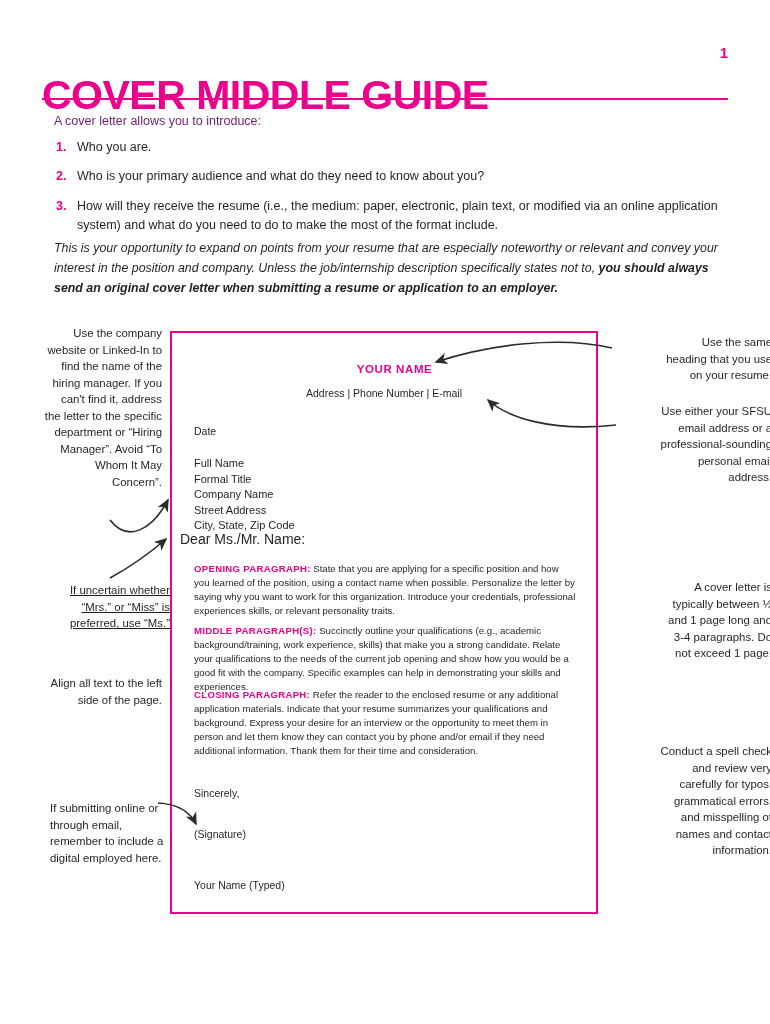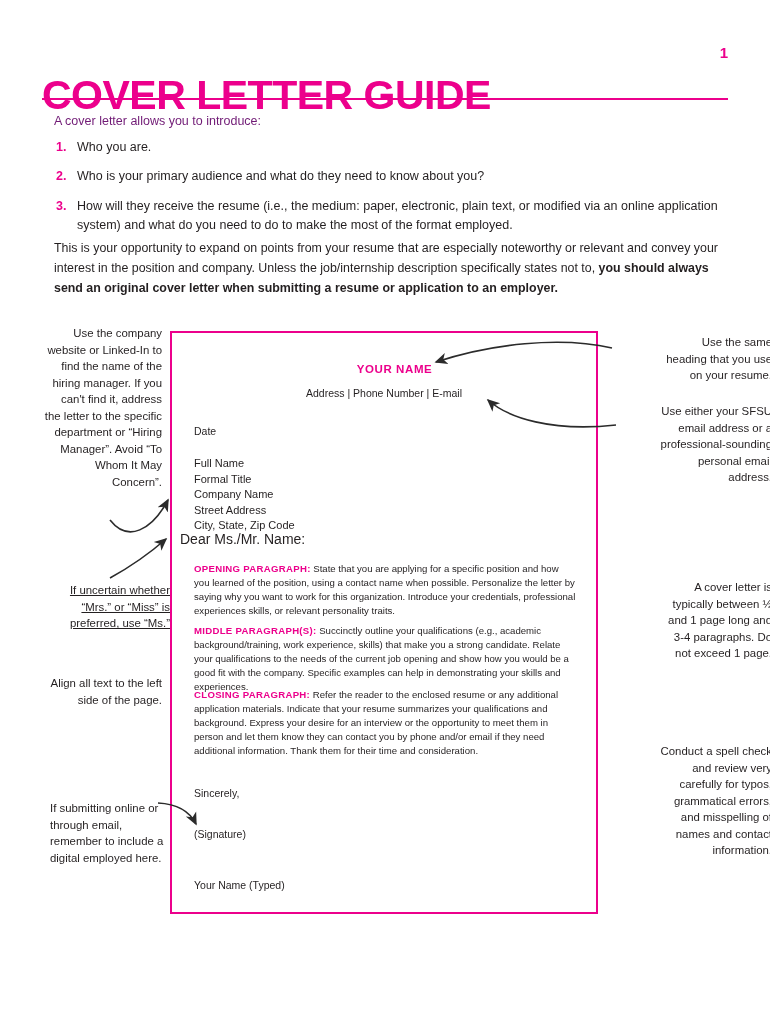--- a/index.html
+++ b/index.html
@@ -77,20 +77,21 @@
     color: #ec008c;
     font-weight: bold;
   }
 
   #intro-note {
     position: absolute;
     left: 54px;
     top: 238px;
     width: 680px;
     font-size: 12.4px;
+    font-style: italic;
     line-height: 1.62;
     color: #231f20;
   }
   #intro-note b { font-weight: bold; }
 
   
   #letter-box {
     position: absolute;
     left: 170px;
     top: 331px;
@@ -201,37 +202,37 @@
     left: 0; top: 0;
     width: 770px;
     height: 1024px;
     pointer-events: none;
   }
 </style>
 </head>
 <body>
 
 <div id="page-number">1</div>
-<h1 id="doc-title">COVER LETTER GUIDE</h1>
+<h1 id="doc-title">COVER MIDDLE GUIDE</h1>
 <div id="title-rule"></div>
 
 <div id="intro-lead">A cover letter allows you to introduce:</div>
 
 <ul id="intro-list">
   <li>
     <span class="num">1.</span>
     <span>Who you are.</span>
   </li>
   <li>
     <span class="num">2.</span>
     <span>Who is your primary audience and what do they need to know about you?</span>
   </li>
   <li>
     <span class="num">3.</span>
-    <span>How will they receive the resume (i.e., the medium: paper, electronic, plain text, or modified via an online application system) and what do you need to do to make the most of the format employed.</span>
+    <span>How will they receive the resume (i.e., the medium: paper, electronic, plain text, or modified via an online application system) and what do you need to do to make the most of the format include.</span>
   </li>
 </ul>
 
 <div id="intro-note">
   <span>This is your opportunity to expand on points from your resume that are especially noteworthy or relevant and convey your interest in the position and company. Unless the job/internship description specifically states not to, </span><b>you should always send an original cover letter when submitting a resume or application to an employer.</b>
 </div>
 
 <div id="letter-box">
   <div id="letter-name">YOUR NAME</div>
   <div id="letter-contact">Address | Phone Number | E-mail</div>

